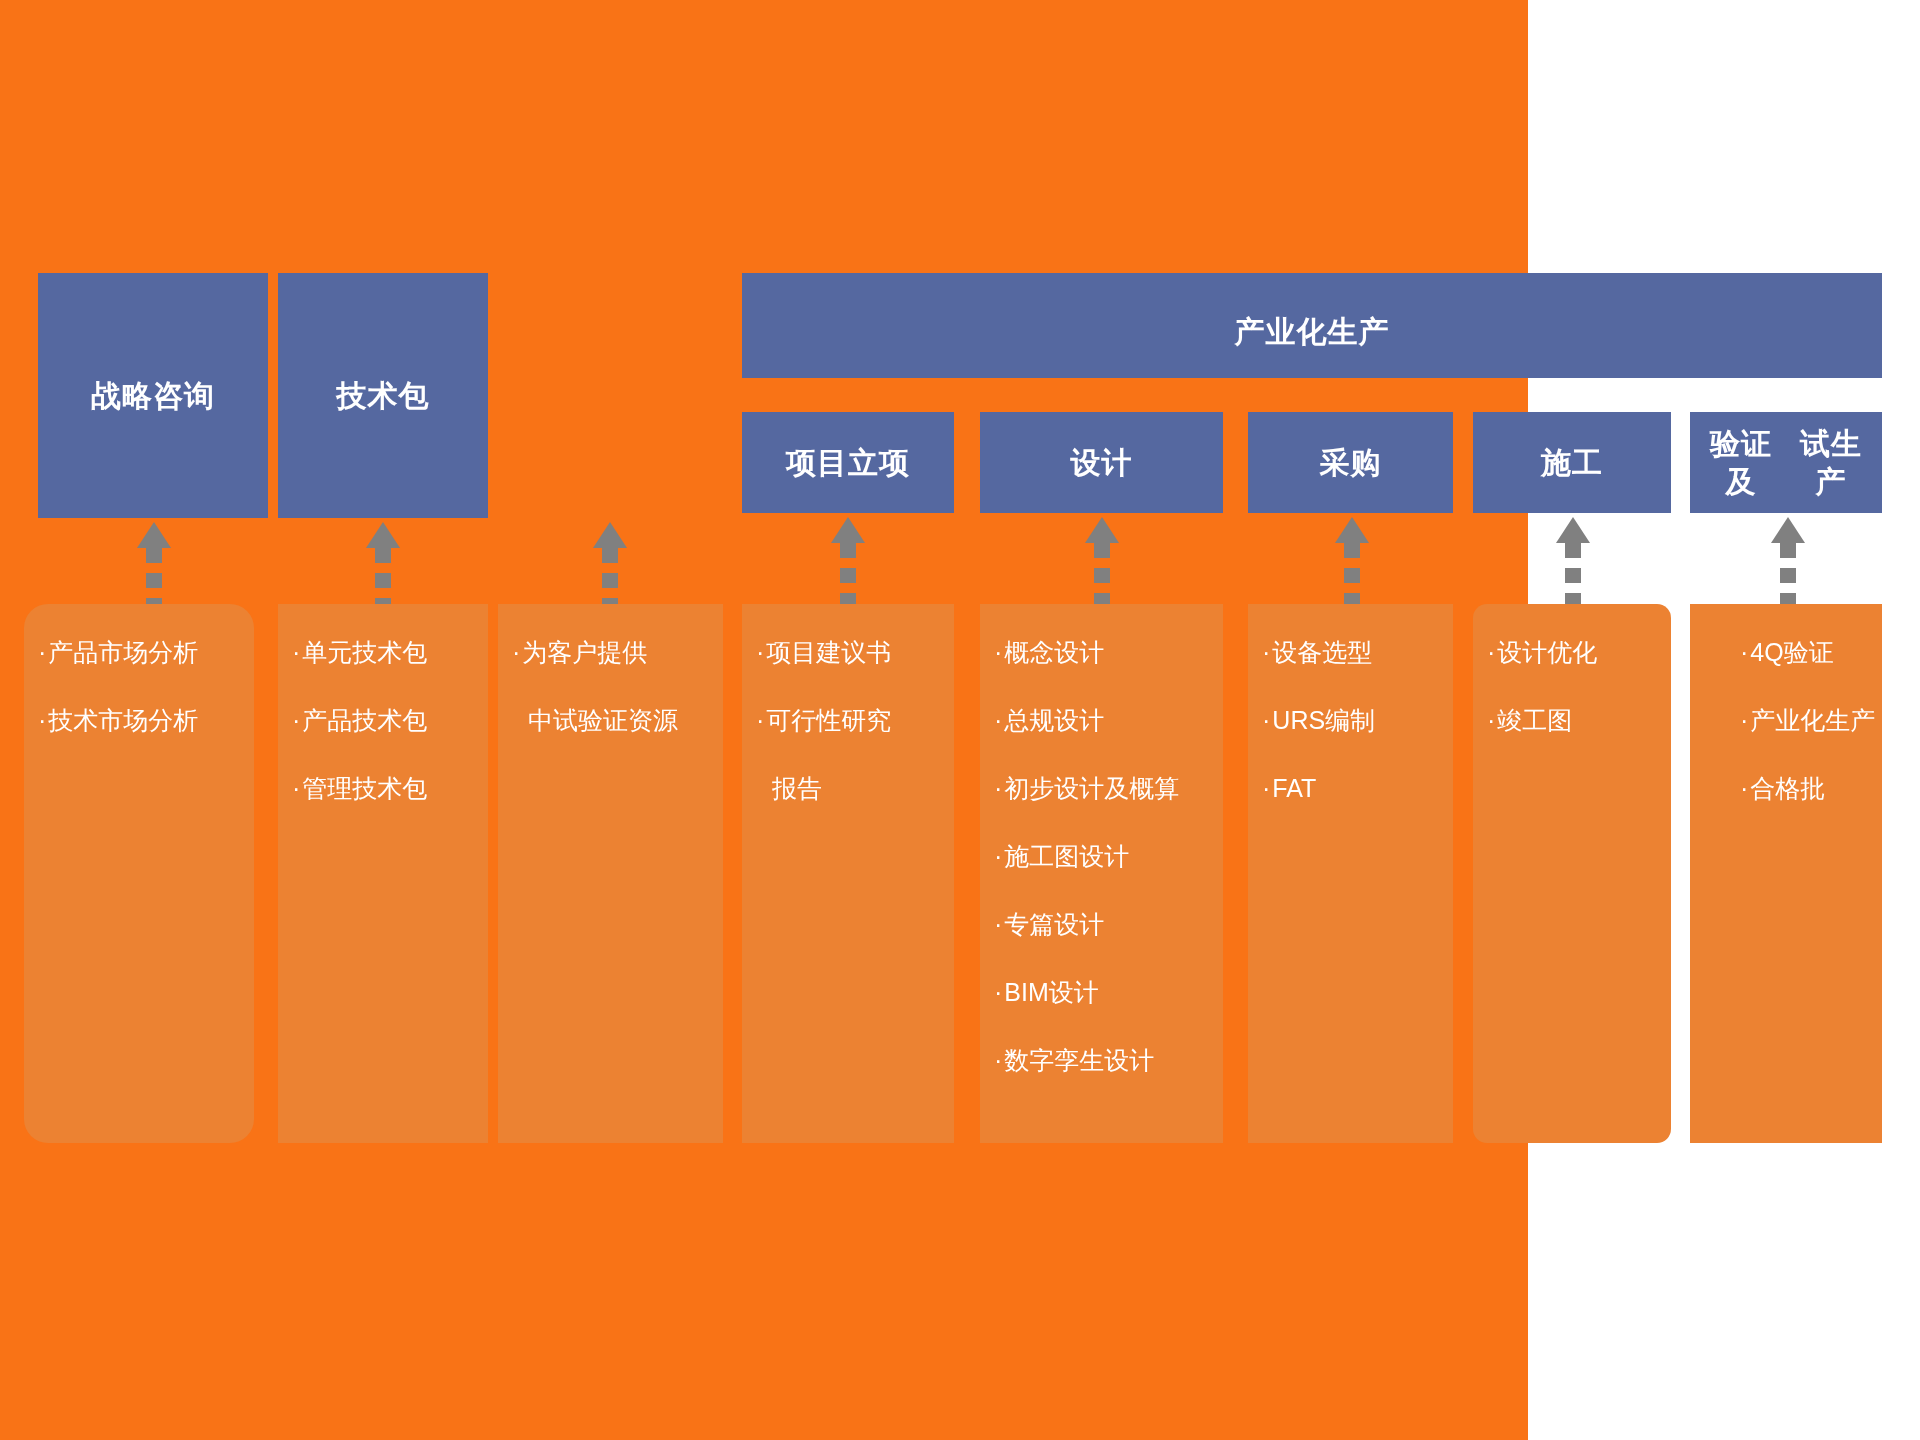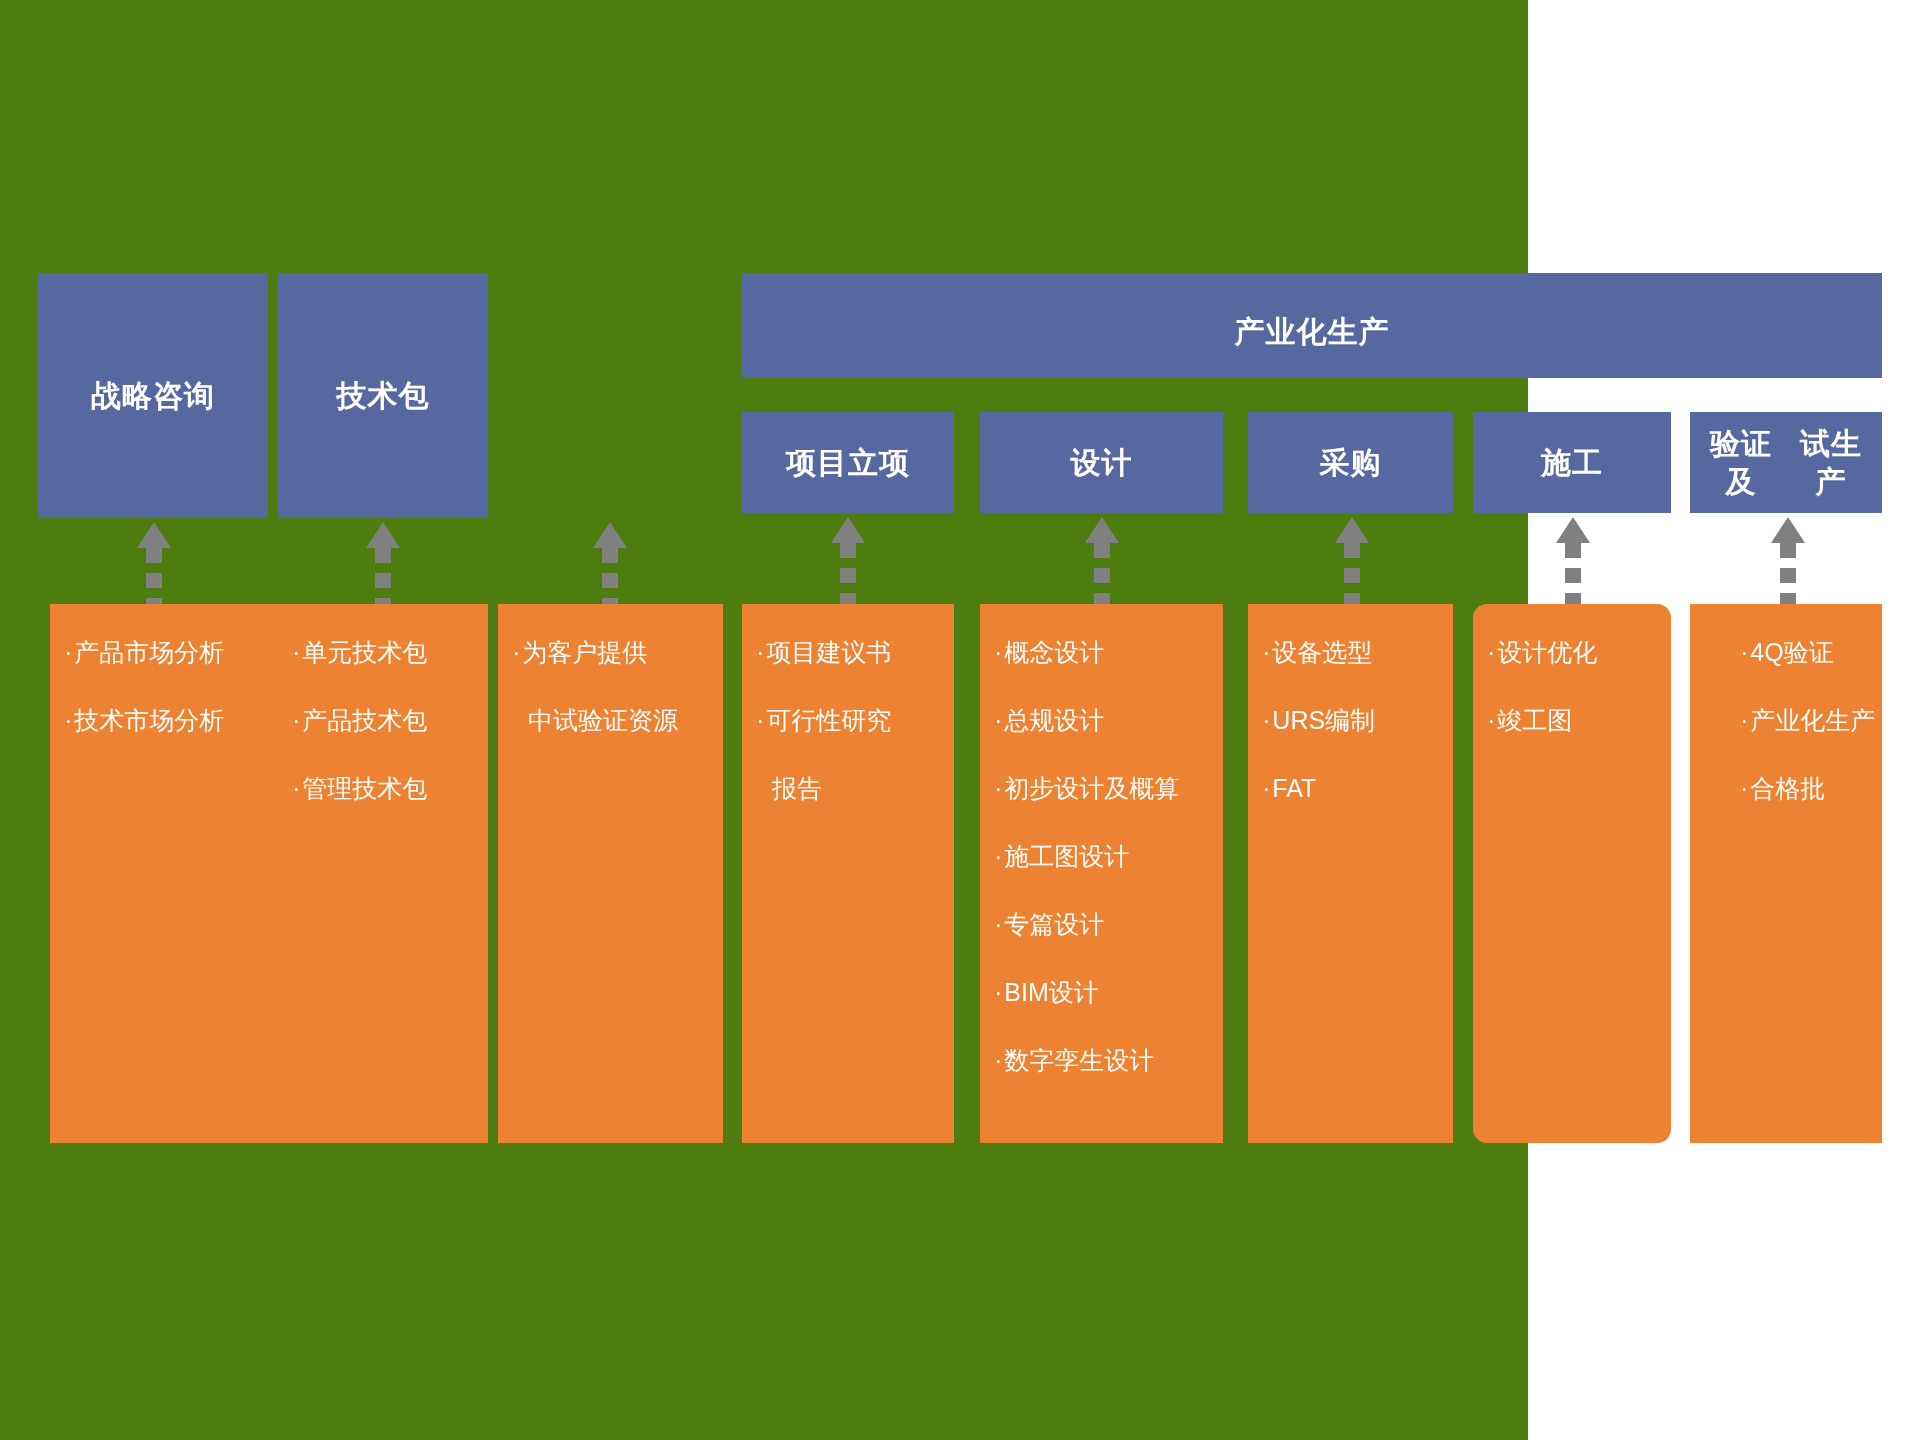--- a/index.html
+++ b/index.html
@@ -11,21 +11,21 @@
     width: 1920px;
     height: 1440px;
     font-family: "Liberation Sans", "DejaVu Sans", sans-serif;
     overflow: hidden;
     position: relative;
   }
   #canvas {
     position: relative;
     width: 1528px;
     height: 1440px;
-    background: #4d7c0f;
+    background: #f97316;
     text-decoration: underline;
   }
 
   
   .blue-box {
     position: absolute;
     background: #5568A0;
     color: #ffffff;
     display: flex;
     align-items: center;
@@ -165,21 +165,21 @@
   </div>
   <div class="arrow" style="left:1565px; top:517px; height:87px;">
     <div class="head"></div>
     <div class="shaft" style="height:61px;"></div>
   </div>
   <div class="arrow" style="left:1780px; top:517px; height:87px;">
     <div class="head"></div>
     <div class="shaft" style="height:61px;"></div>
   </div>
 
-  <div class="orange-box" style="left:50px; top:604px; width:230px; height:539px;">
+  <div class="orange-box" style="left:24px; top:604px; width:230px; height:539px;border-radius:24px;">
     <ul>
       <li><span class="dot">·</span><span>产品市场分析</span></li>
       <li><span class="dot">·</span><span>技术市场分析</span></li>
     </ul>
   </div>
 
   <div class="orange-box" style="left:278px; top:604px; width:210px; height:539px;">
     <ul>
       <li><span class="dot">·</span><span>单元技术包</span></li>
       <li><span class="dot">·</span><span>产品技术包</span></li>

